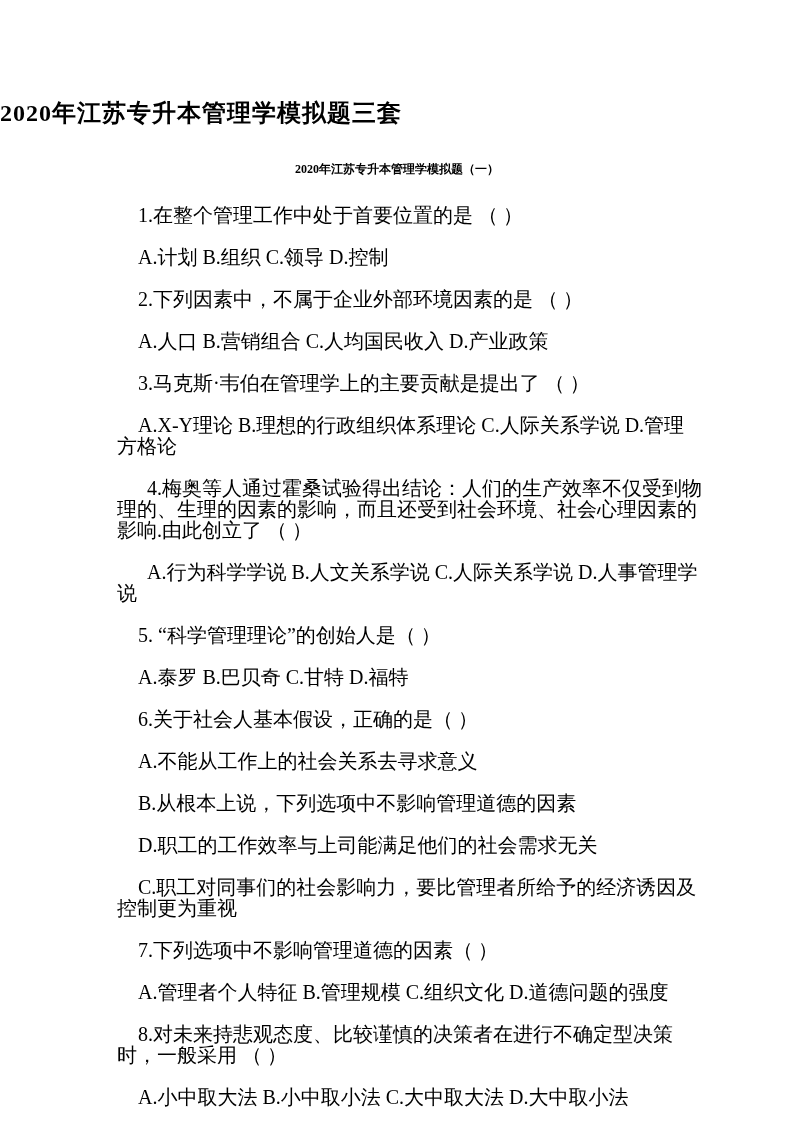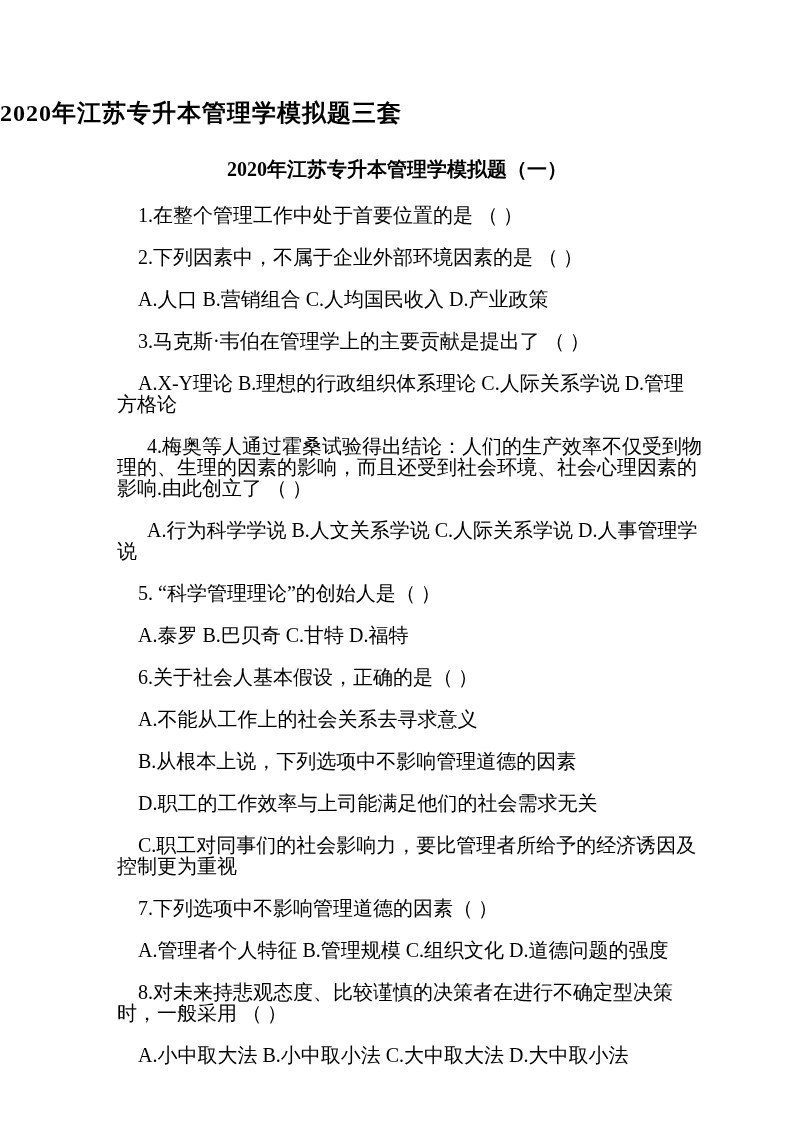--- a/index.html
+++ b/index.html
@@ -24,21 +24,21 @@
   }
   .doc-title {
     margin: 0;
     font-size: 24px;
     font-weight: bold;
     line-height: 25px;
     letter-spacing: 1px;
   }
   .section-heading {
     margin: 33px 0 0 0;
-    font-size: 20px;
+    font-size: 12px;
     font-weight: bold;
     line-height: 21px;
     text-align: center;
   }
   .content {
     margin-left: 117px;
     width: 585px;
     padding-top: 4px;
     box-sizing: border-box;
   }
@@ -58,20 +58,21 @@
 
 <div class="page">
 
   <h1 class="doc-title">2020年江苏专升本管理学模拟题三套</h1>
 
   <h2 class="section-heading">2020年江苏专升本管理学模拟题（一）</h2>
 
   <div class="content">
 
     <p class="para">1.在整个管理工作中处于首要位置的是 （ ）</p>
+    <p class="para">A.计划 B.组织 C.领导 D.控制</p>
 
     <p class="para">2.下列因素中，不属于企业外部环境因素的是 （ ）</p>
     <p class="para">A.人口 B.营销组合 C.人均国民收入 D.产业政策</p>
 
     <p class="para">3.马克斯·韦伯在管理学上的主要贡献是提出了 （ ）</p>
     <p class="para">A.X-Y理论 B.理想的行政组织体系理论 C.人际关系学说 D.管理方格论</p>
 
     <p class="para indent-wide">4.梅奥等人通过霍桑试验得出结论：人们的生产效率不仅受到物理的、生理的因素的影响，而且还受到社会环境、社会心理因素的影响.由此创立了 （ ）</p>
     <p class="para indent-wide">A.行为科学学说 B.人文关系学说 C.人际关系学说 D.人事管理学说</p>
 

